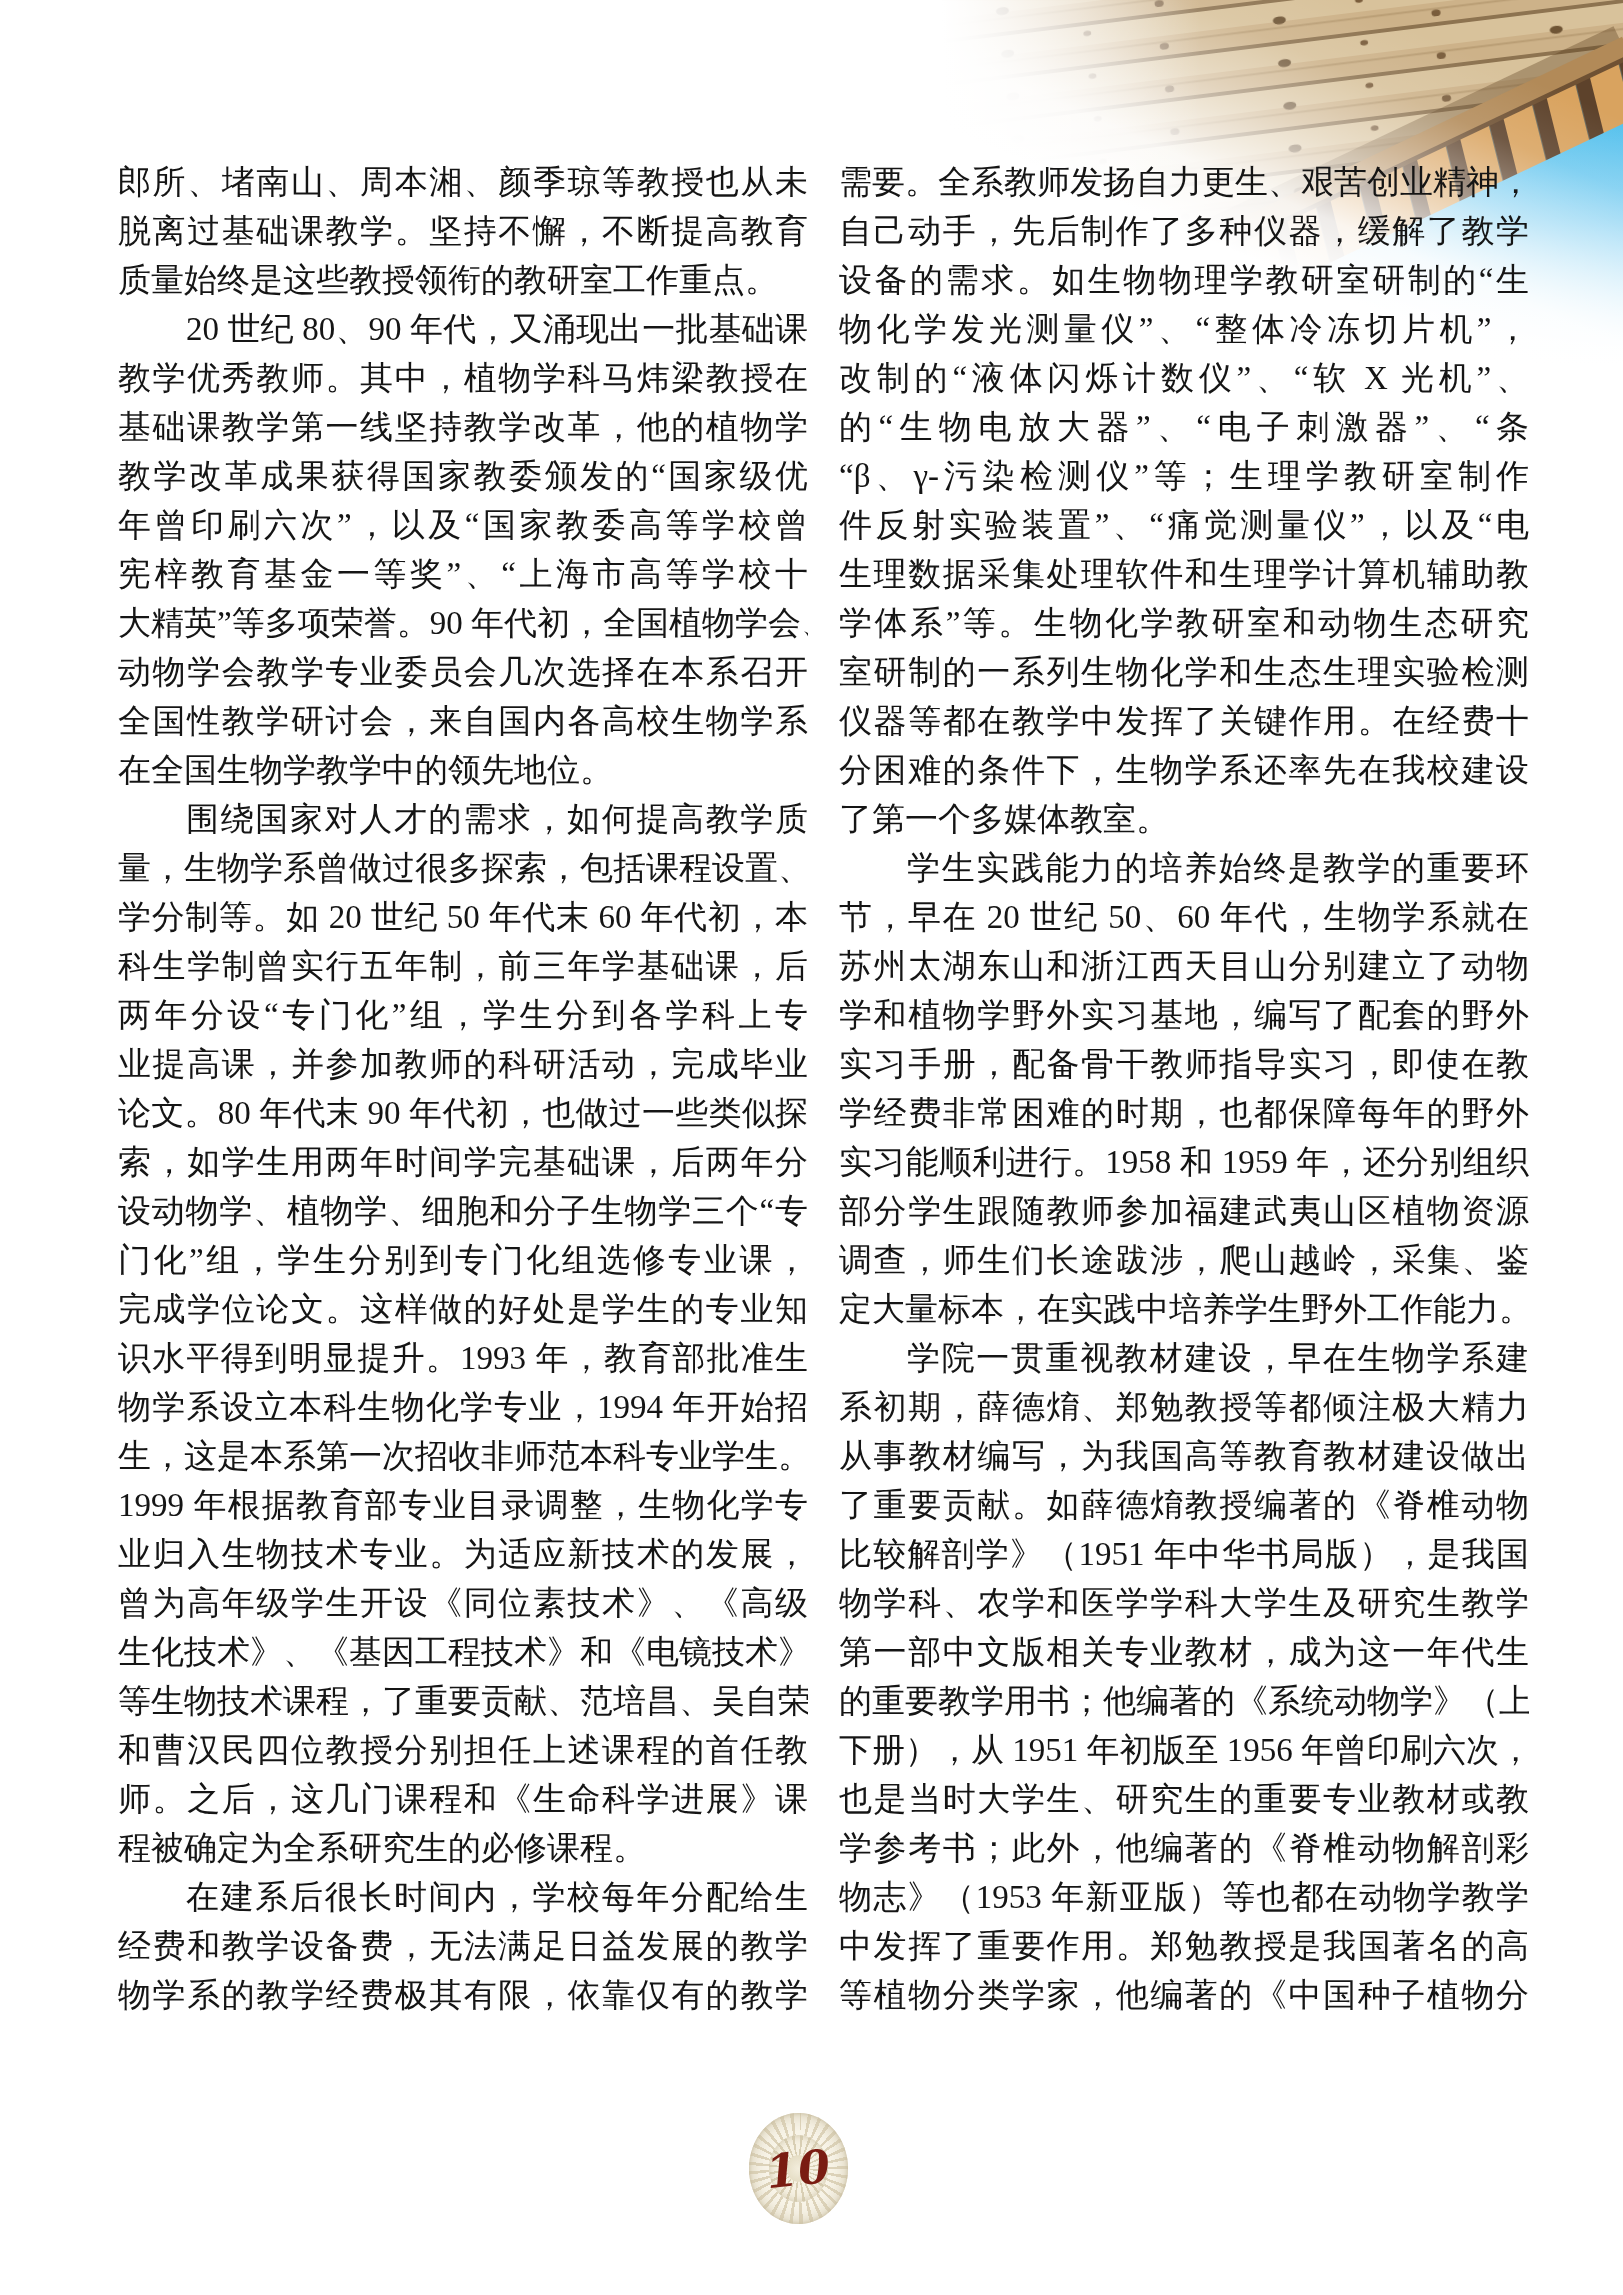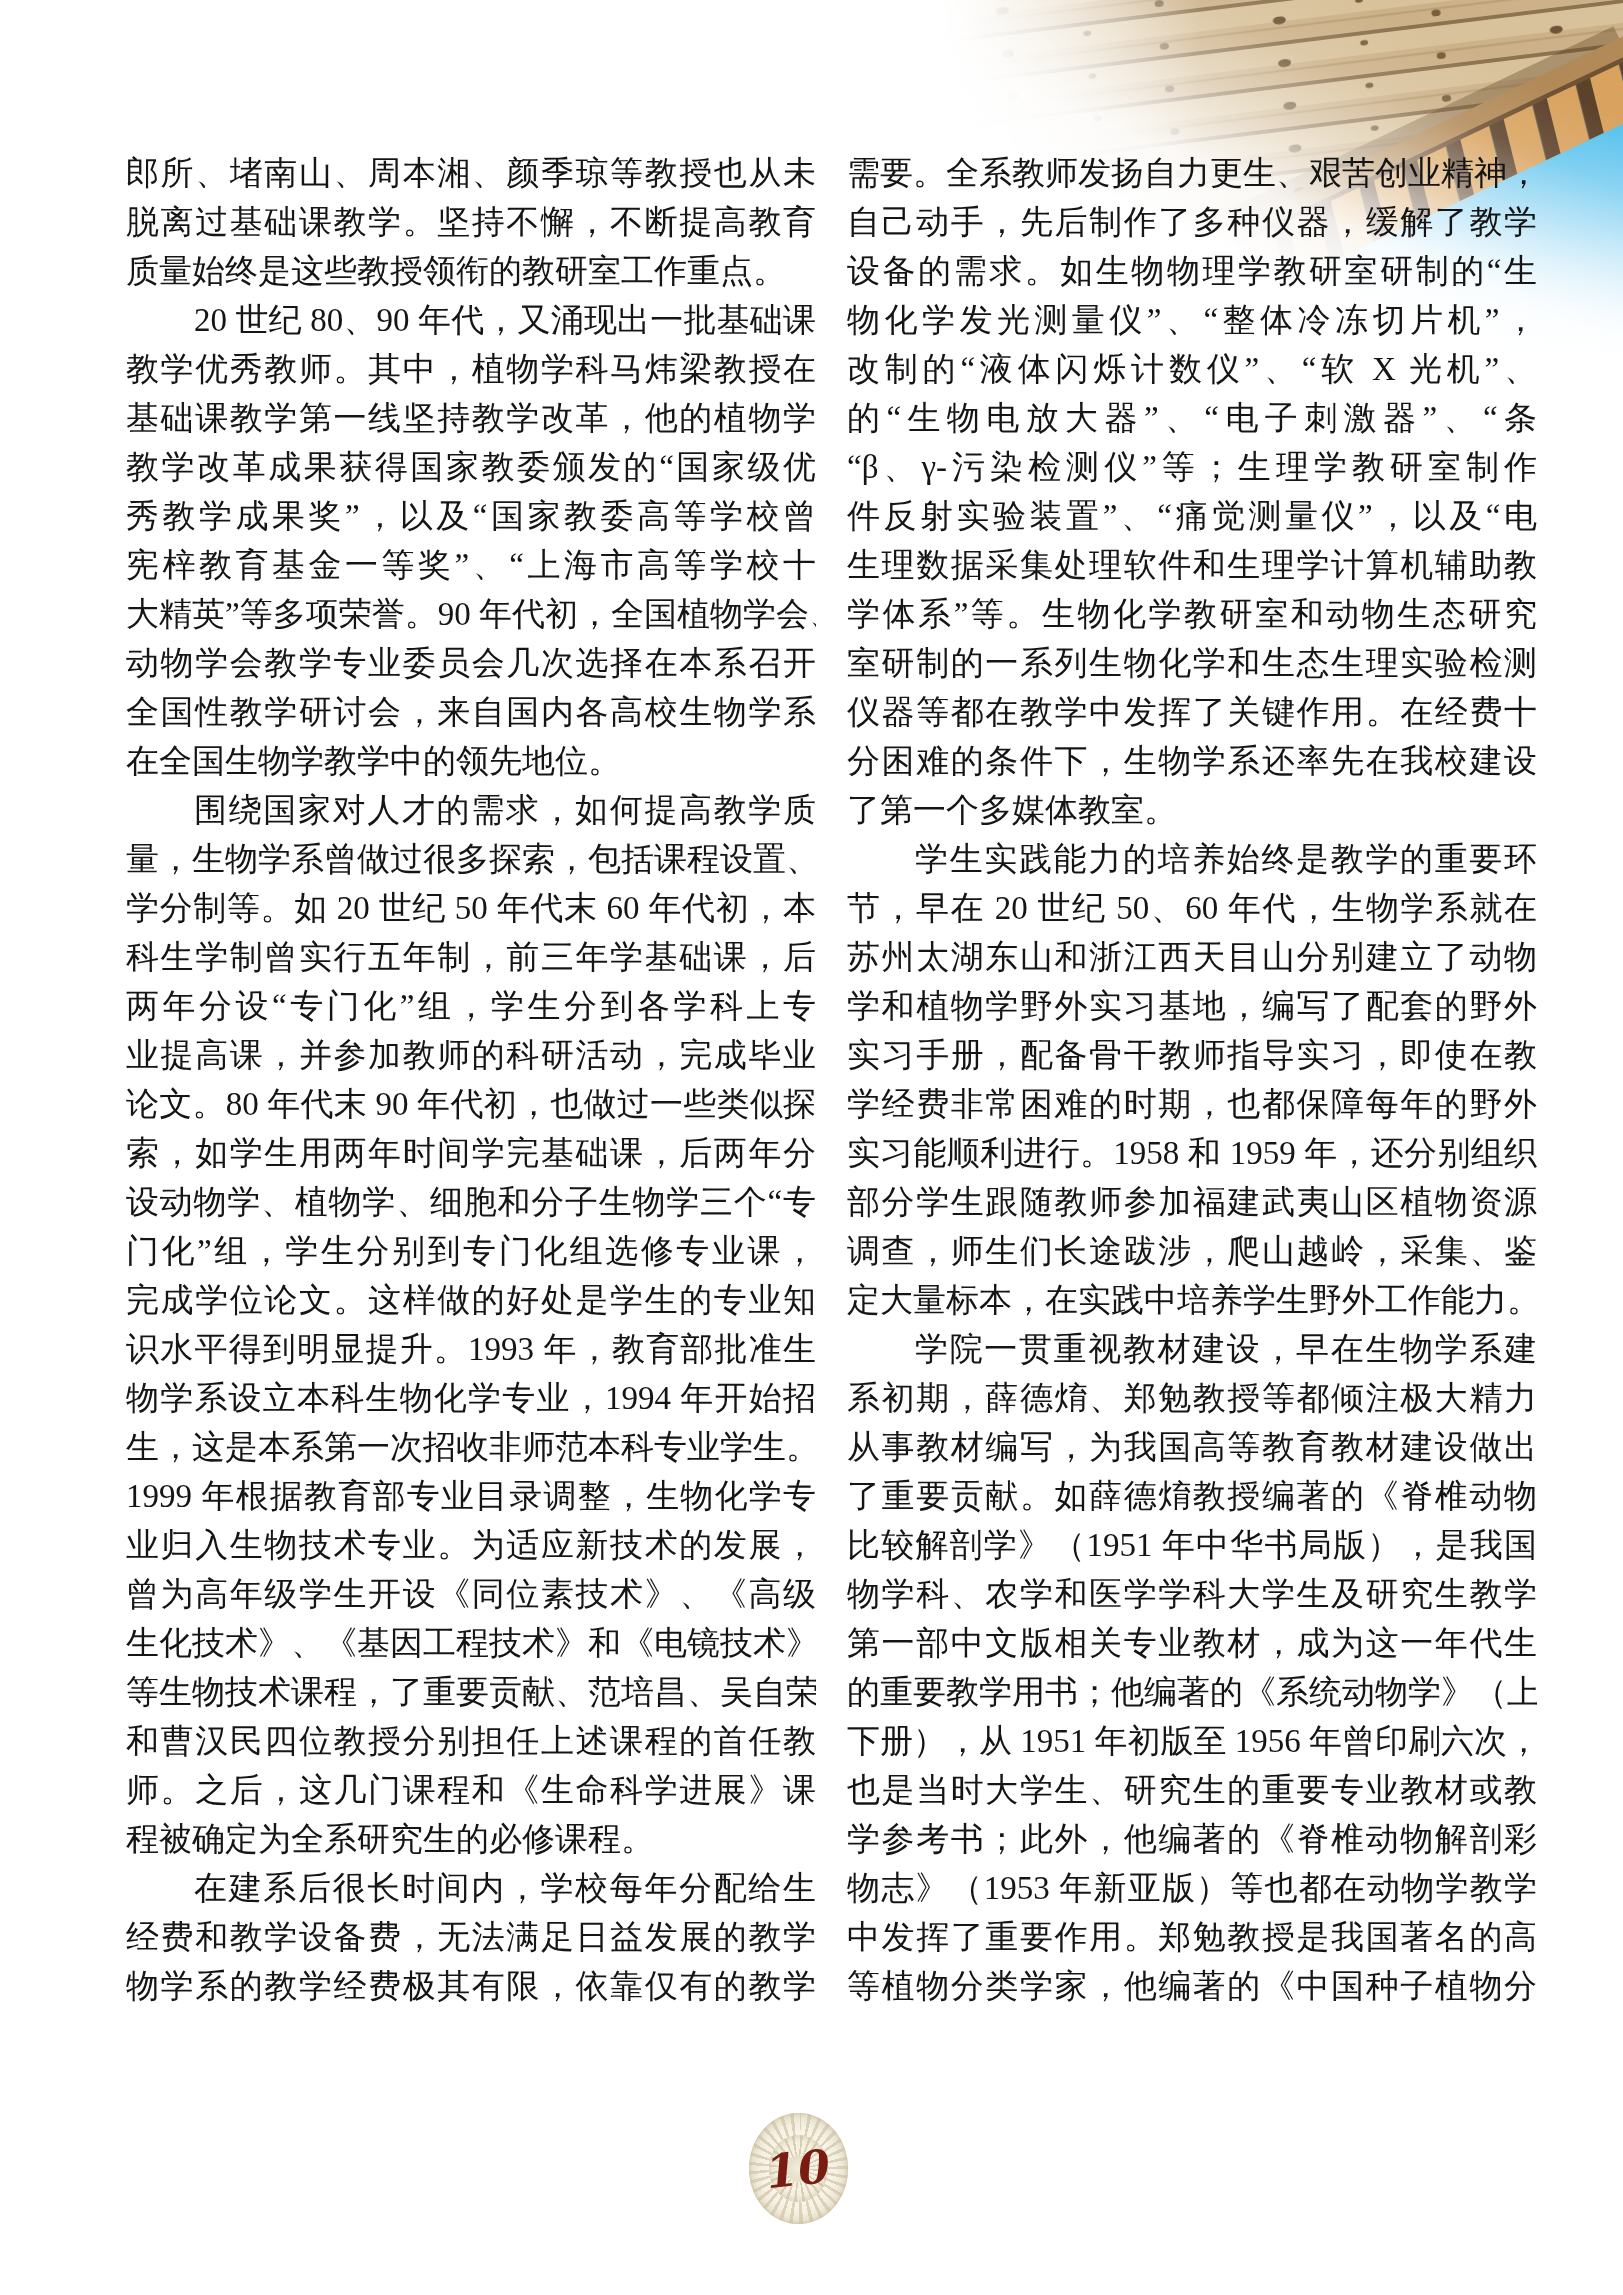--- a/index.html
+++ b/index.html
@@ -12,23 +12,22 @@
   .page{position:absolute;inset:0;}
 
   
   .header-art{
     position:absolute;top:0;right:0;width:681px;height:365px;
     z-index:1;pointer-events:none;
   }
 
   
   .col{
-    position:absolute;top:149px;width:690px;z-index:2;
+    position:absolute;top:158px;width:690px;z-index:2;
     color:#151515;
-    margin-left:8px;
   }
   #col-left{left:118px;}
   #col-right{left:839px;}
   .tl{
     height:49px;line-height:49px;font-size:33px;
     text-align:justify;text-align-last:justify;
     -moz-text-align-last:justify;
     text-justify:inter-character;
     overflow:hidden;white-space:nowrap;
   }
@@ -113,21 +112,21 @@
 
   <main>
     <section class="col" id="col-left">
         <div class="tl">郎所、堵南山、周本湘、颜季琼等教授也从未</div>
         <div class="tl">脱离过基础课教学。坚持不懈，不断提高教育</div>
         <div class="tl end">质量始终是这些教授领衔的教研室工作重点。</div>
         <div class="tl ind">20 世纪 80、90 年代，又涌现出一批基础课</div>
         <div class="tl">教学优秀教师。其中，植物学科马炜梁教授在</div>
         <div class="tl">基础课教学第一线坚持教学改革，他的植物学</div>
         <div class="tl">教学改革成果获得国家教委颁发的“国家级优</div>
-        <div class="tl">秀教学成果奖”，以及“国家教委高等学校曾</div>
+        <div class="tl">年曾印刷六次”，以及“国家教委高等学校曾</div>
         <div class="tl">宪梓教育基金一等奖”、“上海市高等学校十</div>
         <div class="tl">大精英”等多项荣誉。90 年代初，全国植物学会、</div>
         <div class="tl">动物学会教学专业委员会几次选择在本系召开</div>
         <div class="tl">全国性教学研讨会，来自国内各高校生物学系</div>
         <div class="tl end">在全国生物学教学中的领先地位。</div>
         <div class="tl ind">围绕国家对人才的需求，如何提高教学质</div>
         <div class="tl">量，生物学系曾做过很多探索，包括课程设置、</div>
         <div class="tl">学分制等。如 20 世纪 50 年代末 60 年代初，本</div>
         <div class="tl">科生学制曾实行五年制，前三年学基础课，后</div>
         <div class="tl">两年分设“专门化”组，学生分到各学科上专</div>

